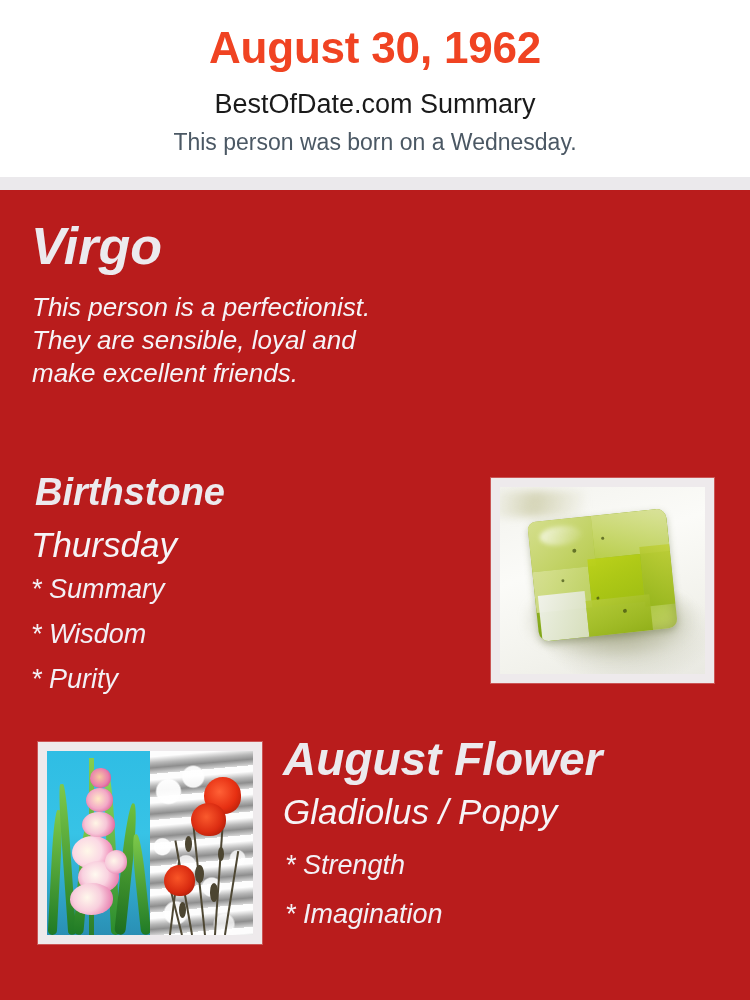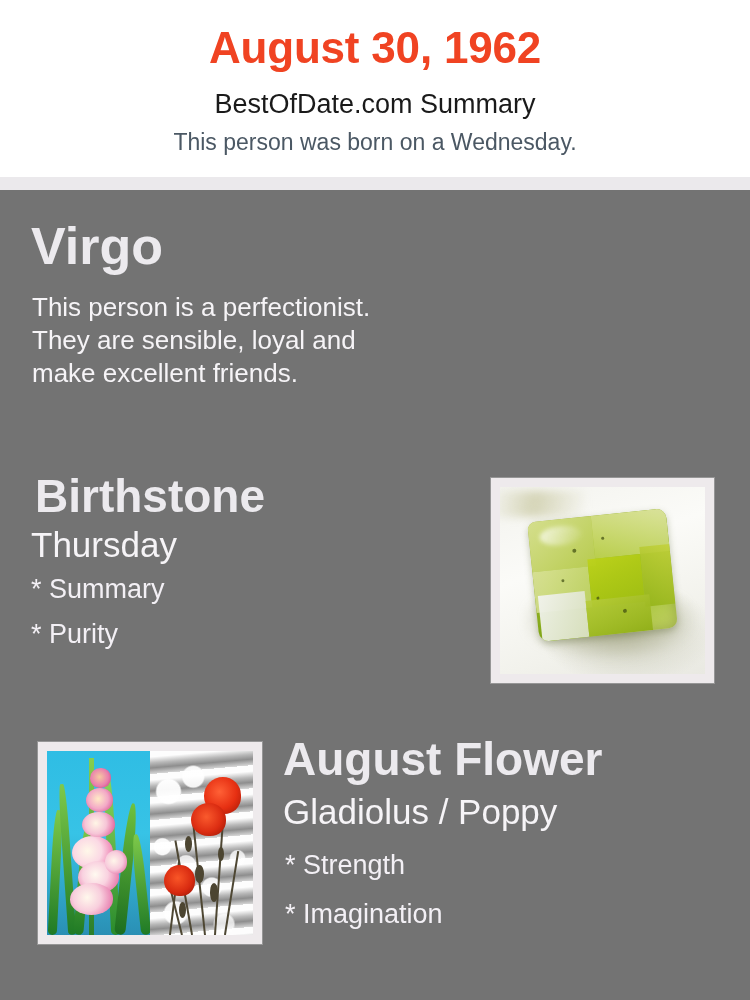--- a/index.html
+++ b/index.html
@@ -30,36 +30,37 @@
     font-size:23px; font-weight:normal; color:#4b5864; line-height:1.2;
   }
   .divider-band {
     position:absolute; left:0; top:177px; width:750px; height:13px;
     background:#ebe9ec;
   }
 
   
   .body-purple {
     position:absolute; left:0; top:190px; width:750px; height:810px;
-    background:#737373;
+    background:#b91c1c;
+    font-style:italic;
   }
 
   .sign-name {
     position:absolute; left:31px; top:30px;
     font-size:52px; font-weight:bold; color:#eceaee; line-height:1.0;
   }
   .sign-desc {
     position:absolute; left:32px; top:101px; width:660px;
     font-size:26px; font-weight:normal; color:#f6f4f7; line-height:1.26;
   }
 
   
   .birthstone-title {
     position:absolute; left:35px; top:283px;
-    font-size:46px; font-weight:bold; color:#eceaee; line-height:1.0;
+    font-size:38px; font-weight:bold; color:#eceaee; line-height:1.0;
   }
   .birthstone-name {
     position:absolute; left:31px; top:337px;
     font-size:35px; font-weight:normal; color:#f6f4f7; line-height:1.0;
   }
   .birthstone-traits {
     position:absolute; left:31px; top:386px; width:380px;
     list-style:none;
   }
   .birthstone-traits li {
@@ -227,20 +228,21 @@
 
     <div class="sign-name">Virgo</div>
     <div class="sign-desc" style="white-space:pre-line;">This person is a perfectionist.
 They are sensible, loyal and
 make excellent friends.</div>
 
     <div class="birthstone-title">Birthstone</div>
     <div class="birthstone-name">Thursday</div>
     <ul class="birthstone-traits">
       <li>* Summary</li>
+      <li>* Wisdom</li>
       <li>* Purity</li>
     </ul>
 
     <div class="img-frame frame-peridot">
       <div class="img-inner">
         <div class="peridot-scene">
           <div class="peridot-topsmudge"></div>
           <div class="peridot-shadow"></div>
           <div class="gem">
             <span class="facet f1"></span>

